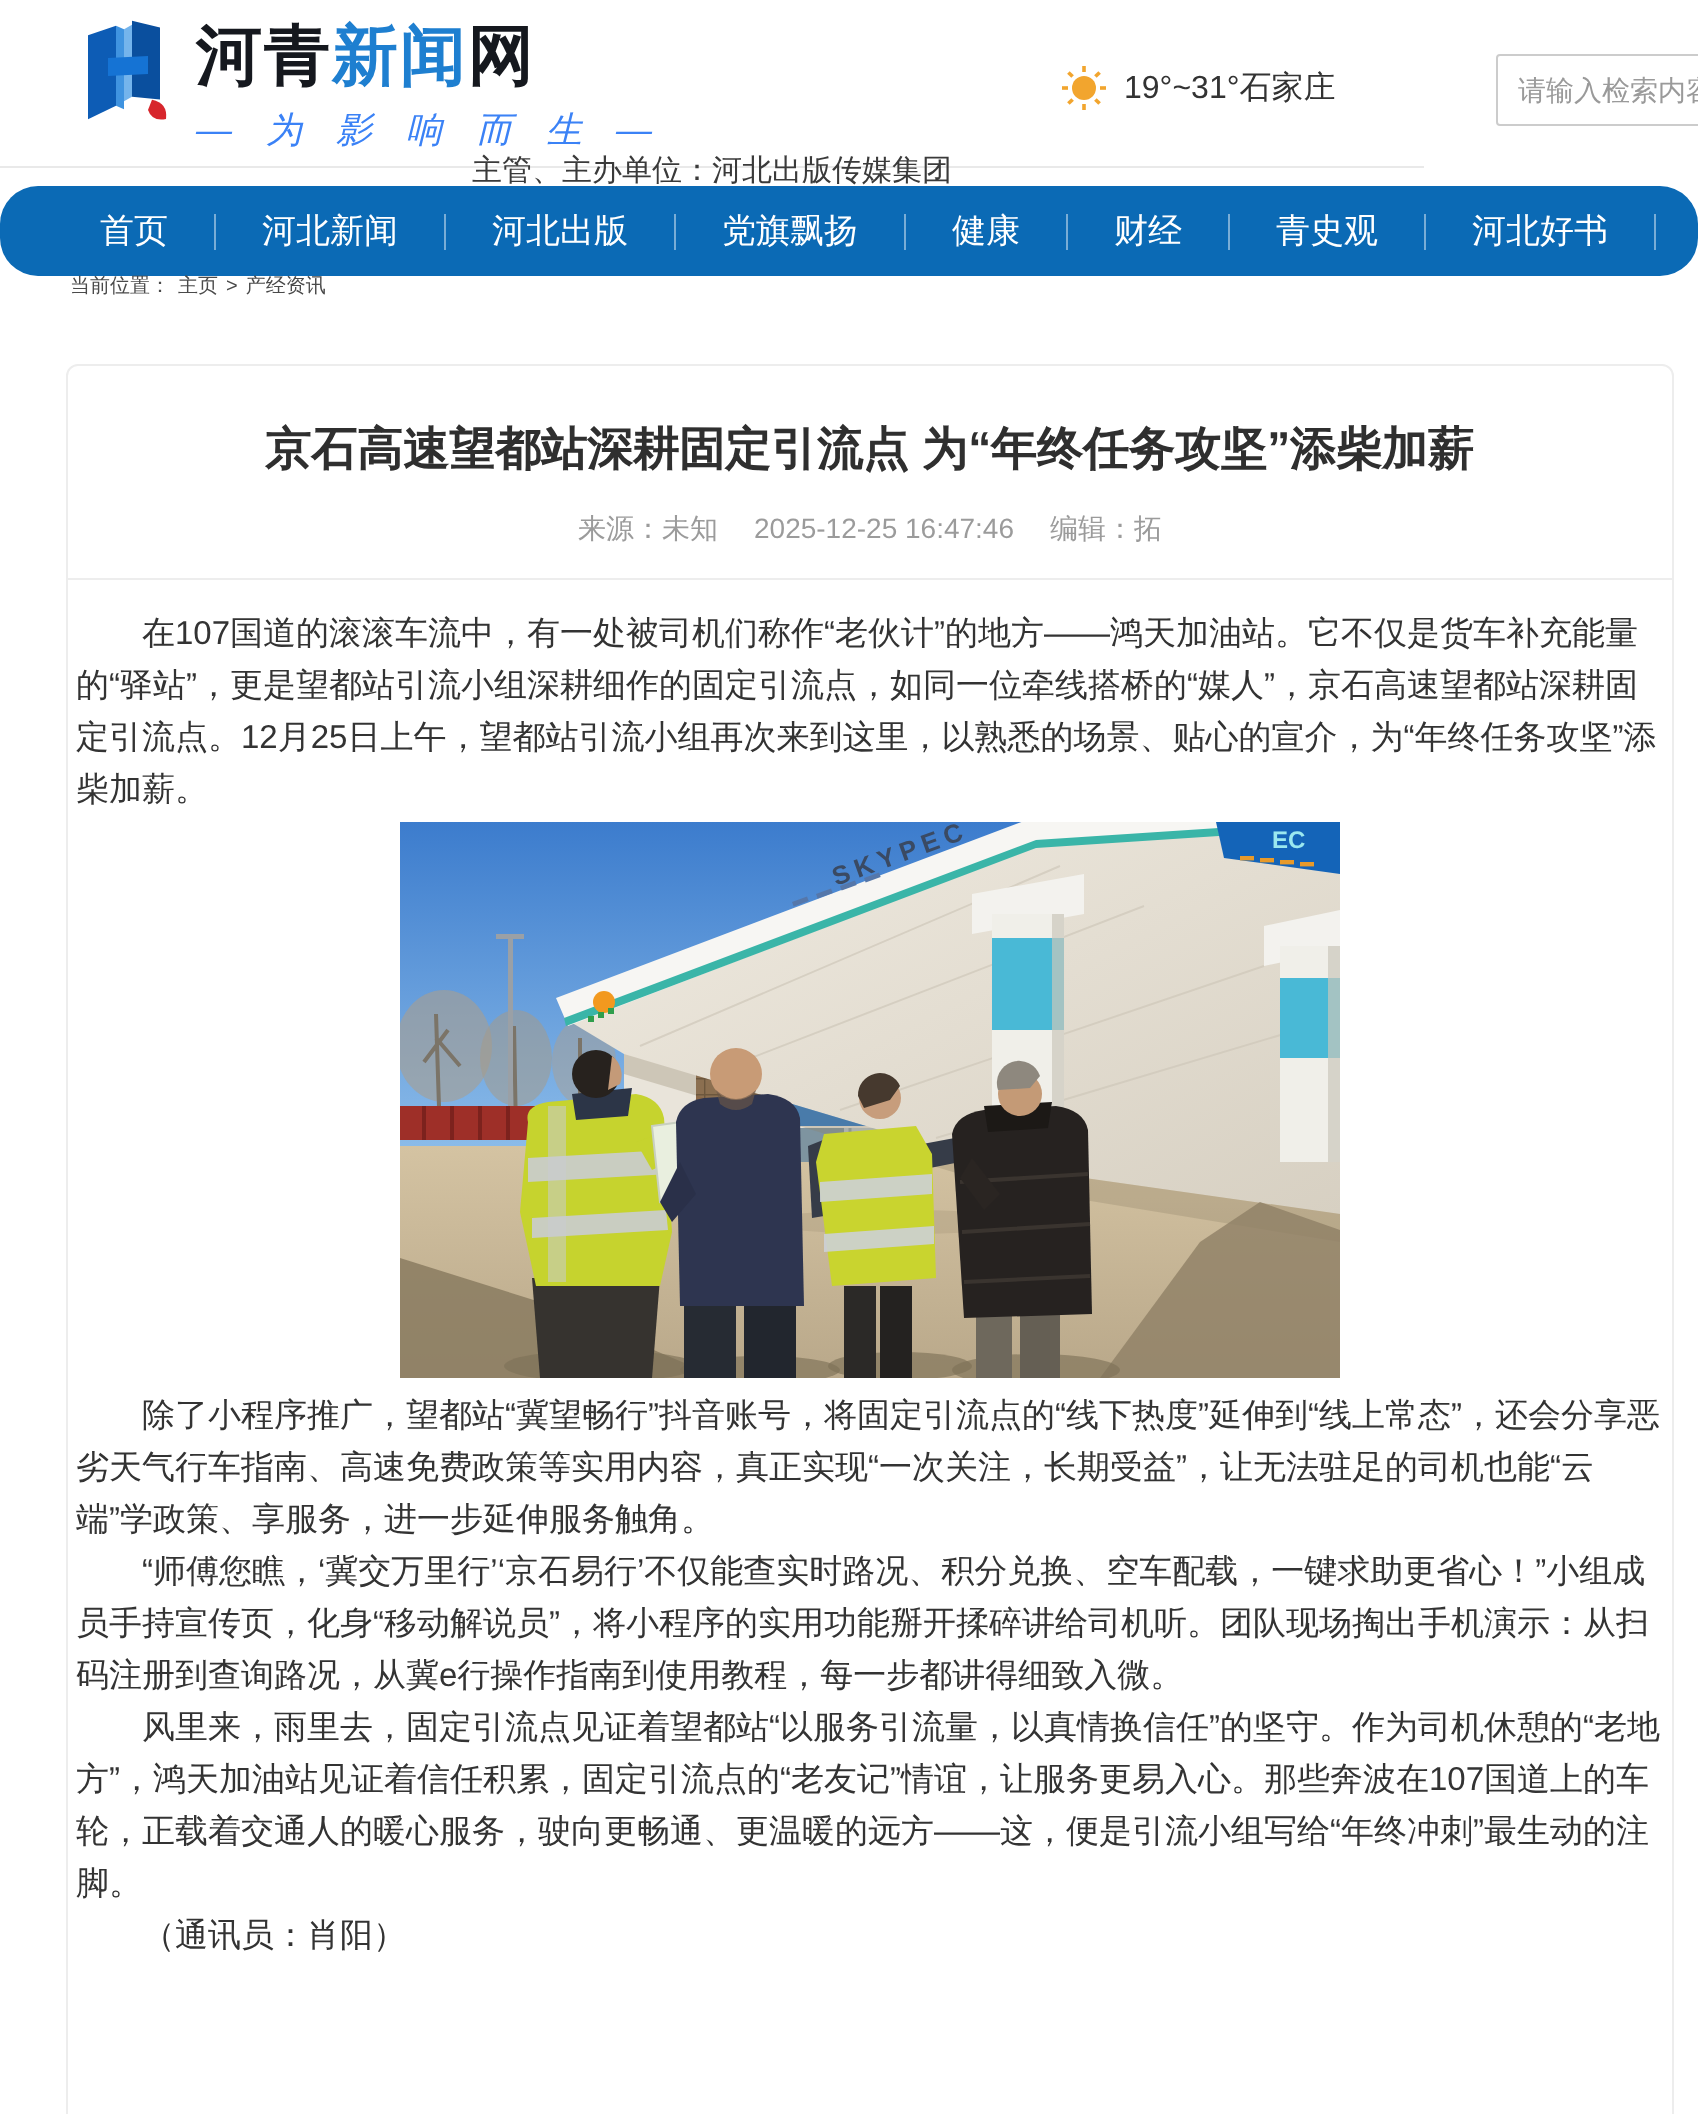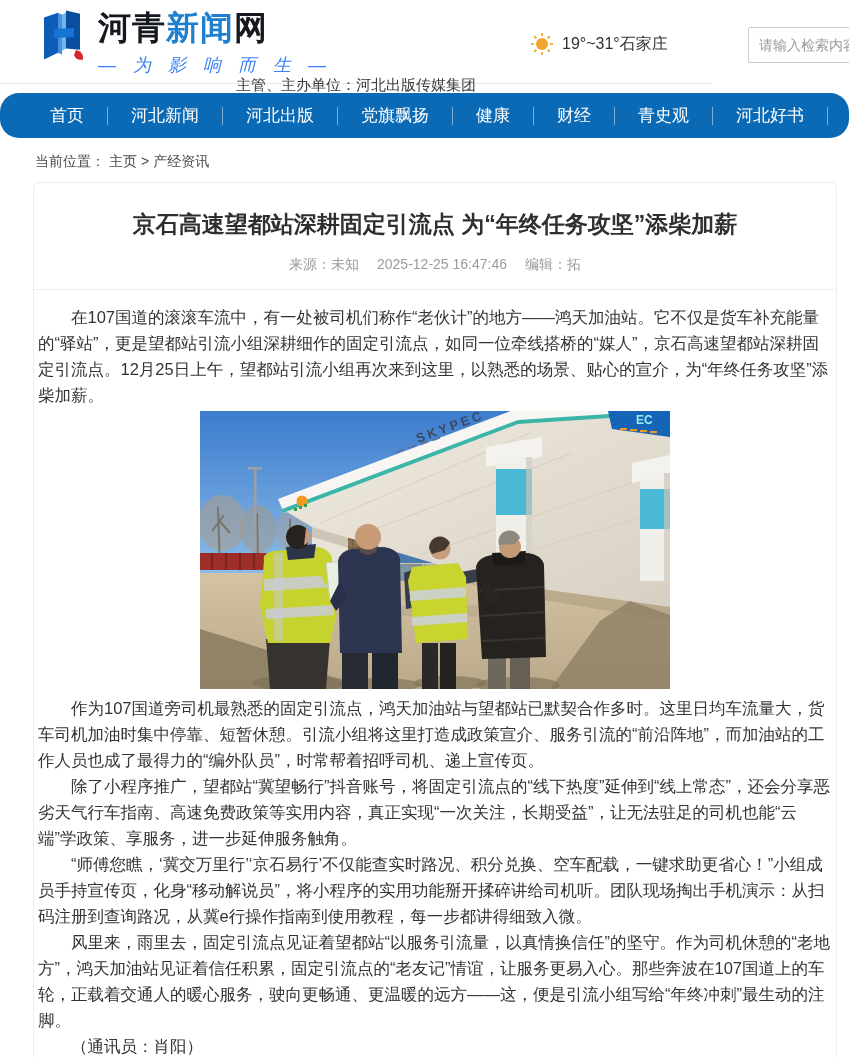--- a/index.html
+++ b/index.html
@@ -26,21 +26,21 @@
   }
   .search-box input::placeholder{color:#9a9a9a;}
   
   .main-nav{
     position:absolute;left:0;top:93px;width:849px;height:45px;background:#0b6ab5;
     display:flex;align-items:center;padding-left:27px;box-sizing:border-box;white-space:nowrap;overflow:hidden;border-radius:19px;
   }
   .nav-item{color:#fff;font-size:17px;padding:0 23px;cursor:pointer;flex:0 0 auto;}
   .nav-sep{width:1px;height:18px;background:rgba(255,255,255,.45);flex:0 0 auto;}
   
-  .breadcrumb{position:absolute;left:35px;top:153px;font-size:14px;color:#4a4a4a;}
+  .breadcrumb{position:absolute;left:35px;top:136px;font-size:10px;color:#4a4a4a;}
   .breadcrumb span{margin-right:4px;}
   .crumb-link{cursor:pointer;}
   
   .article-card{
     position:absolute;left:33px;top:182px;width:804px;height:1000px;
     border:1px solid #ededed;border-radius:6px;background:#fff;box-sizing:border-box;
   }
   .article-title{
     margin:26px 40px 0;text-align:center;font-size:23px;font-weight:700;color:#2f2f2f;line-height:31px;
   }
@@ -302,20 +302,19 @@
             <path d="M280,180 L344,176 M281,205 L345,201 M282,230 L345,227" stroke="#3a342f" stroke-width="2"></path>
             <polygon points="292,142 326,140 324,153 294,155" fill="#1c1916"></polygon>
             <polygon points="286,168 300,186 292,194 280,178" fill="#2a2522"></polygon>
             <circle cx="310" cy="136" r="11" fill="#c49a76"></circle>
             <path d="M299,134 A11,11 0 0 1 320,127 L315,133 Z" fill="#8e887e"></path>
           </g>
         </g>
       </svg>
     </div>
 
-    <p>作为107国道旁司机最熟悉的固定引流点，鸿天加油站与望都站已默契合作多时。这里日均车流量大，货车司机加油时集中停靠、短暂休憩。引流小组将这里打造成政策宣介、服务引流的“前沿阵地”，而加油站的工作人员也成了最得力的“编外队员”，时常帮着招呼司机、递上宣传页。</p>
     <p>除了小程序推广，望都站“冀望畅行”抖音账号，将固定引流点的“线下热度”延伸到“线上常态”，还会分享恶劣天气行车指南、高速免费政策等实用内容，真正实现“一次关注，长期受益”，让无法驻足的司机也能“云端”学政策、享服务，进一步延伸服务触角。</p>
     <p>“师傅您瞧，‘冀交万里行’‘京石易行’不仅能查实时路况、积分兑换、空车配载，一键求助更省心！”小组成员手持宣传页，化身“移动解说员”，将小程序的实用功能掰开揉碎讲给司机听。团队现场掏出手机演示：从扫码注册到查询路况，从冀e行操作指南到使用教程，每一步都讲得细致入微。</p>
     <p>风里来，雨里去，固定引流点见证着望都站“以服务引流量，以真情换信任”的坚守。作为司机休憩的“老地方”，鸿天加油站见证着信任积累，固定引流点的“老友记”情谊，让服务更易入心。那些奔波在107国道上的车轮，正载着交通人的暖心服务，驶向更畅通、更温暖的远方——这，便是引流小组写给“年终冲刺”最生动的注脚。</p>
     <p>（通讯员：肖阳）</p>
 
   </div>
 </div>
 
 </body></html>

